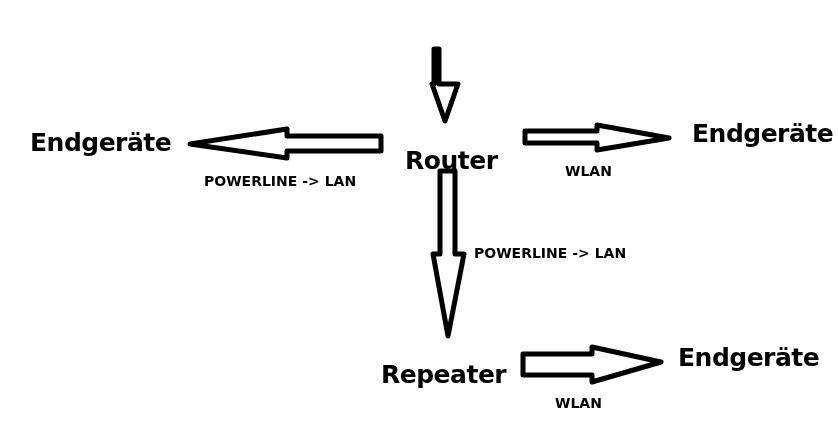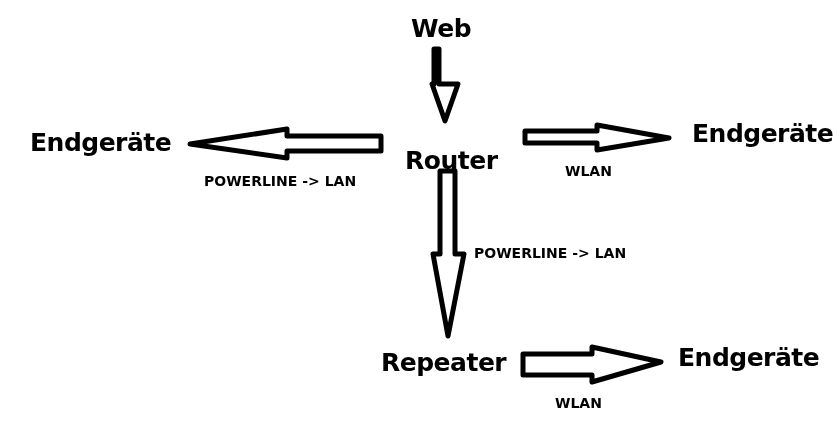--- a/index.html
+++ b/index.html
@@ -13,24 +13,23 @@
 
 <div id="canvas">
   <svg id="arrows" width="838" height="428">
     <polygon points="434,49 439,49 439,84 458,84 445,121 432,84 434,84" fill="#ffffff" stroke="#000000" stroke-width="5" stroke-linejoin="round"></polygon>
     <polygon points="381,136 381,151 287,151 287,158 190,144 287,129 287,136" fill="#ffffff" stroke="#000000" stroke-width="5" stroke-linejoin="round"></polygon>
     <polygon points="525,131 597,131 597,125 669,138 597,150 597,143 525,143" fill="#ffffff" stroke="#000000" stroke-width="5" stroke-linejoin="round"></polygon>
     <polygon points="440,171 455,171 455,254 464,254 448,336 433,254 440,254" fill="#ffffff" stroke="#000000" stroke-width="5" stroke-linejoin="round"></polygon>
     <polygon points="523,354 592,354 592,347 661,362 592,382 592,375 523,375" fill="#ffffff" stroke="#000000" stroke-width="5" stroke-linejoin="round"></polygon>
   </svg>
 
-  <div class="node" style="left:411px; top:14px;">Web</div>
   <div class="node" style="left:405px; top:128px;margin-top:18px;">Router</div>
   <div class="node" style="left:30px; top:128px;">Endgeräte</div>
   <div class="node" style="left:692px; top:119px;">Endgeräte</div>
-  <div class="node" style="left:381px; top:348px;">Repeater</div>
+  <div class="node" style="left:381px; top:360px;">Repeater</div>
   <div class="node" style="left:678px; top:343px;">Endgeräte</div>
 
   <div class="edge-label" style="left:204px; top:173px;">POWERLINE -&gt; LAN</div>
   <div class="edge-label" style="left:565px; top:163px;">WLAN</div>
   <div class="edge-label" style="left:474px; top:245px;">POWERLINE -&gt; LAN</div>
   <div class="edge-label" style="left:555px; top:395px;">WLAN</div>
 </div>
 
 </body></html>

